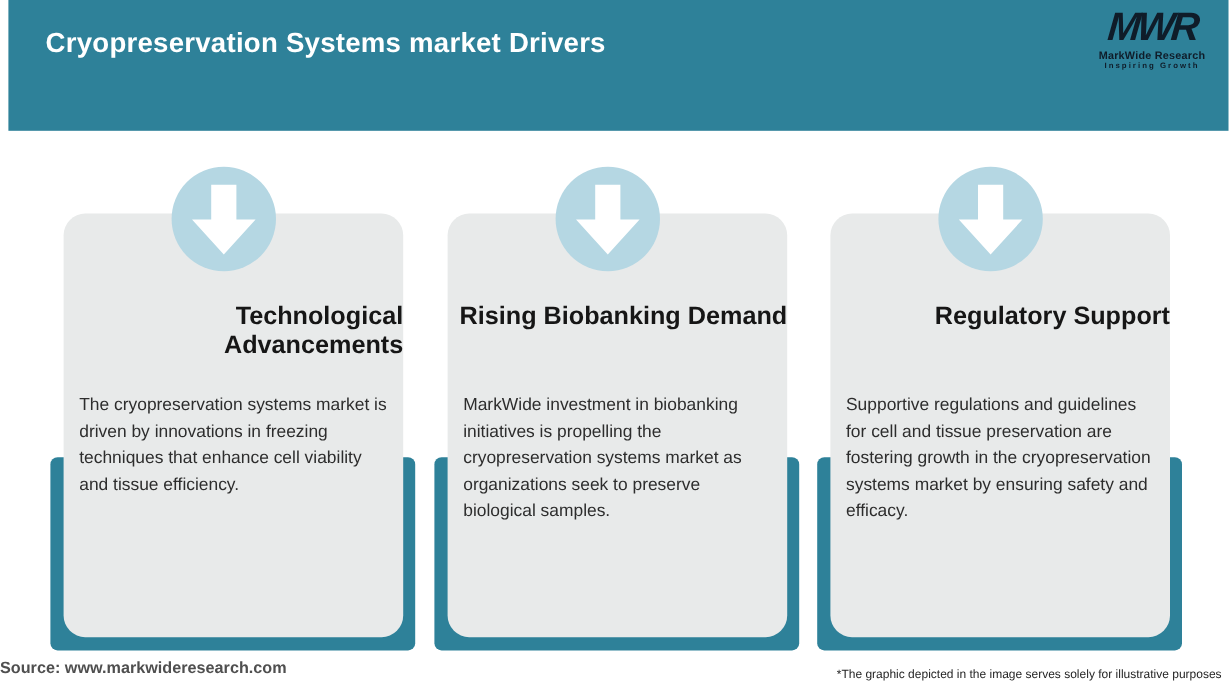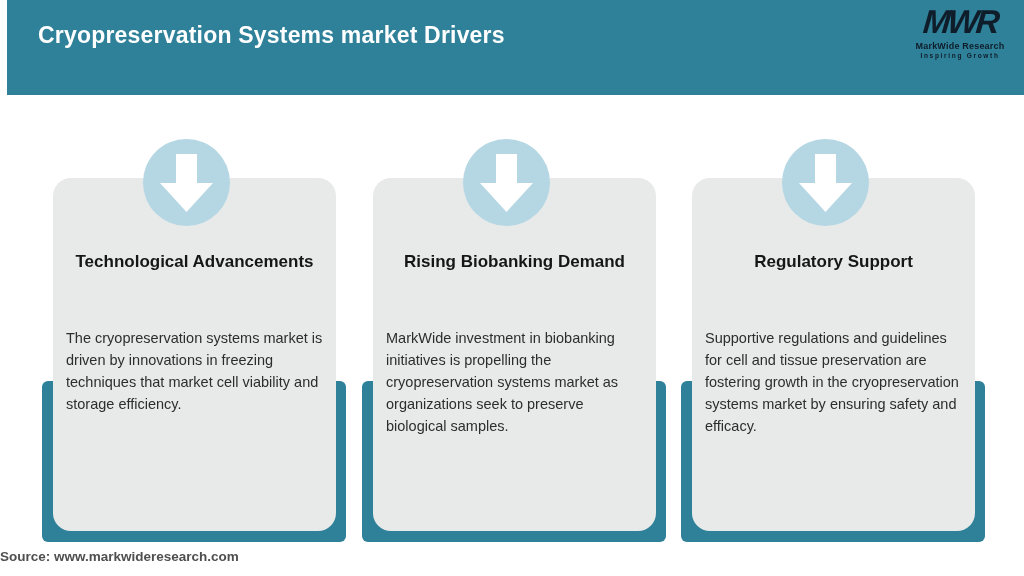--- a/index.html
+++ b/index.html
@@ -2,21 +2,21 @@
 <html><head>
 <meta charset="utf-8">
 <style>
   html,body { margin:0; padding:0; background:#ffffff; }
   .canvas {
     position:relative; width:1024px; height:576px; background:#ffffff;
     overflow:hidden; font-family:"Liberation Sans", sans-serif;
   }
 
   
-  .topbar { position:absolute; left:7px; right:0; top:0; height:95px; background:#2e8199; }
+  .topbar { position:absolute; left:7px; right:0; top:0; height:109px; background:#2e8199; }
   .page-title {
     position:absolute; left:31px; top:22px; margin:0;
     font-size:23px; font-weight:bold; color:#ffffff; letter-spacing:0.2px;
   }
   .logo { position:absolute; top:5px; right:12px; width:104px; text-align:center; color:#0f1c29; }
   .logo-mwr {
     font-size:33px; font-weight:800; font-style:italic; letter-spacing:-3px;
     transform:skewX(-5deg); line-height:1.05;
   }
   .logo-name { font-size:9px; font-weight:bold; margin-top:1px; letter-spacing:0.2px; }
@@ -27,22 +27,22 @@
   .g1 { left:42px; } .g2 { left:362px; } .g3 { left:681px; }
   .teal-frame {
     position:absolute; left:0; top:381px; width:304px; height:161px;
     background:#2e8199; border-radius:6px;
   }
   .card {
     position:absolute; left:11px; top:178px; width:283px; height:353px;
     background:#e8eaea; border-radius:18px;
   }
   .card-title {
-    margin:0; position:absolute; left:0; right:0; top:74px; text-align:center;
-    font-size:17px; font-weight:bold; color:#161616;
+    margin:0; position:absolute; left:0; right:0; top:74px; text-align:right;
+    font-size:21px; font-weight:bold; color:#161616;
   }
   .card-desc {
     margin:0; position:absolute; left:13px; right:11px; top:149px;
     font-size:14.5px; line-height:22px; color:#2d2d2d; text-align:left;
   }
   .circle {
     position:absolute; left:101px; top:139px; width:87px; height:87px;
     border-radius:50%; background:#b5d7e3;
   }
   .circle svg { display:block; width:87px; height:87px; }
@@ -67,21 +67,21 @@
       <div class="logo-mwr">MWR</div>
       <div class="logo-name">MarkWide Research</div>
       <div class="logo-tagline">Inspiring Growth</div>
     </div>
   </header>
 
   <div class="card-group g1">
     <div class="teal-frame"></div>
     <div class="card">
       <h2 class="card-title">Technological Advancements</h2>
-      <p class="card-desc">The cryopreservation systems market is driven by innovations in freezing techniques that market cell viability and storage efficiency.</p>
+      <p class="card-desc">The cryopreservation systems market is driven by innovations in freezing techniques that enhance cell viability and tissue efficiency.</p>
     </div>
     <div class="circle">
       <svg viewBox="0 0 87 87" aria-hidden="true">
         <path d="M33 15 L54 15 L54 44 L70 44 L43.5 73 L17 44 L33 44 Z" fill="#ffffff"></path>
       </svg>
     </div>
   </div>
 
   <div class="card-group g2">
     <div class="teal-frame"></div>
@@ -103,14 +103,15 @@
       <p class="card-desc">Supportive regulations and guidelines for cell and tissue preservation are fostering growth in the cryopreservation systems market by ensuring safety and efficacy.</p>
     </div>
     <div class="circle">
       <svg viewBox="0 0 87 87" aria-hidden="true">
         <path d="M33 15 L54 15 L54 44 L70 44 L43.5 73 L17 44 L33 44 Z" fill="#ffffff"></path>
       </svg>
     </div>
   </div>
 
   <div class="source">Source: www.markwideresearch.com</div>
+  <div class="disclaimer">*The graphic depicted in the image serves solely for illustrative purposes</div>
 
 </div>
 
 </body></html>

